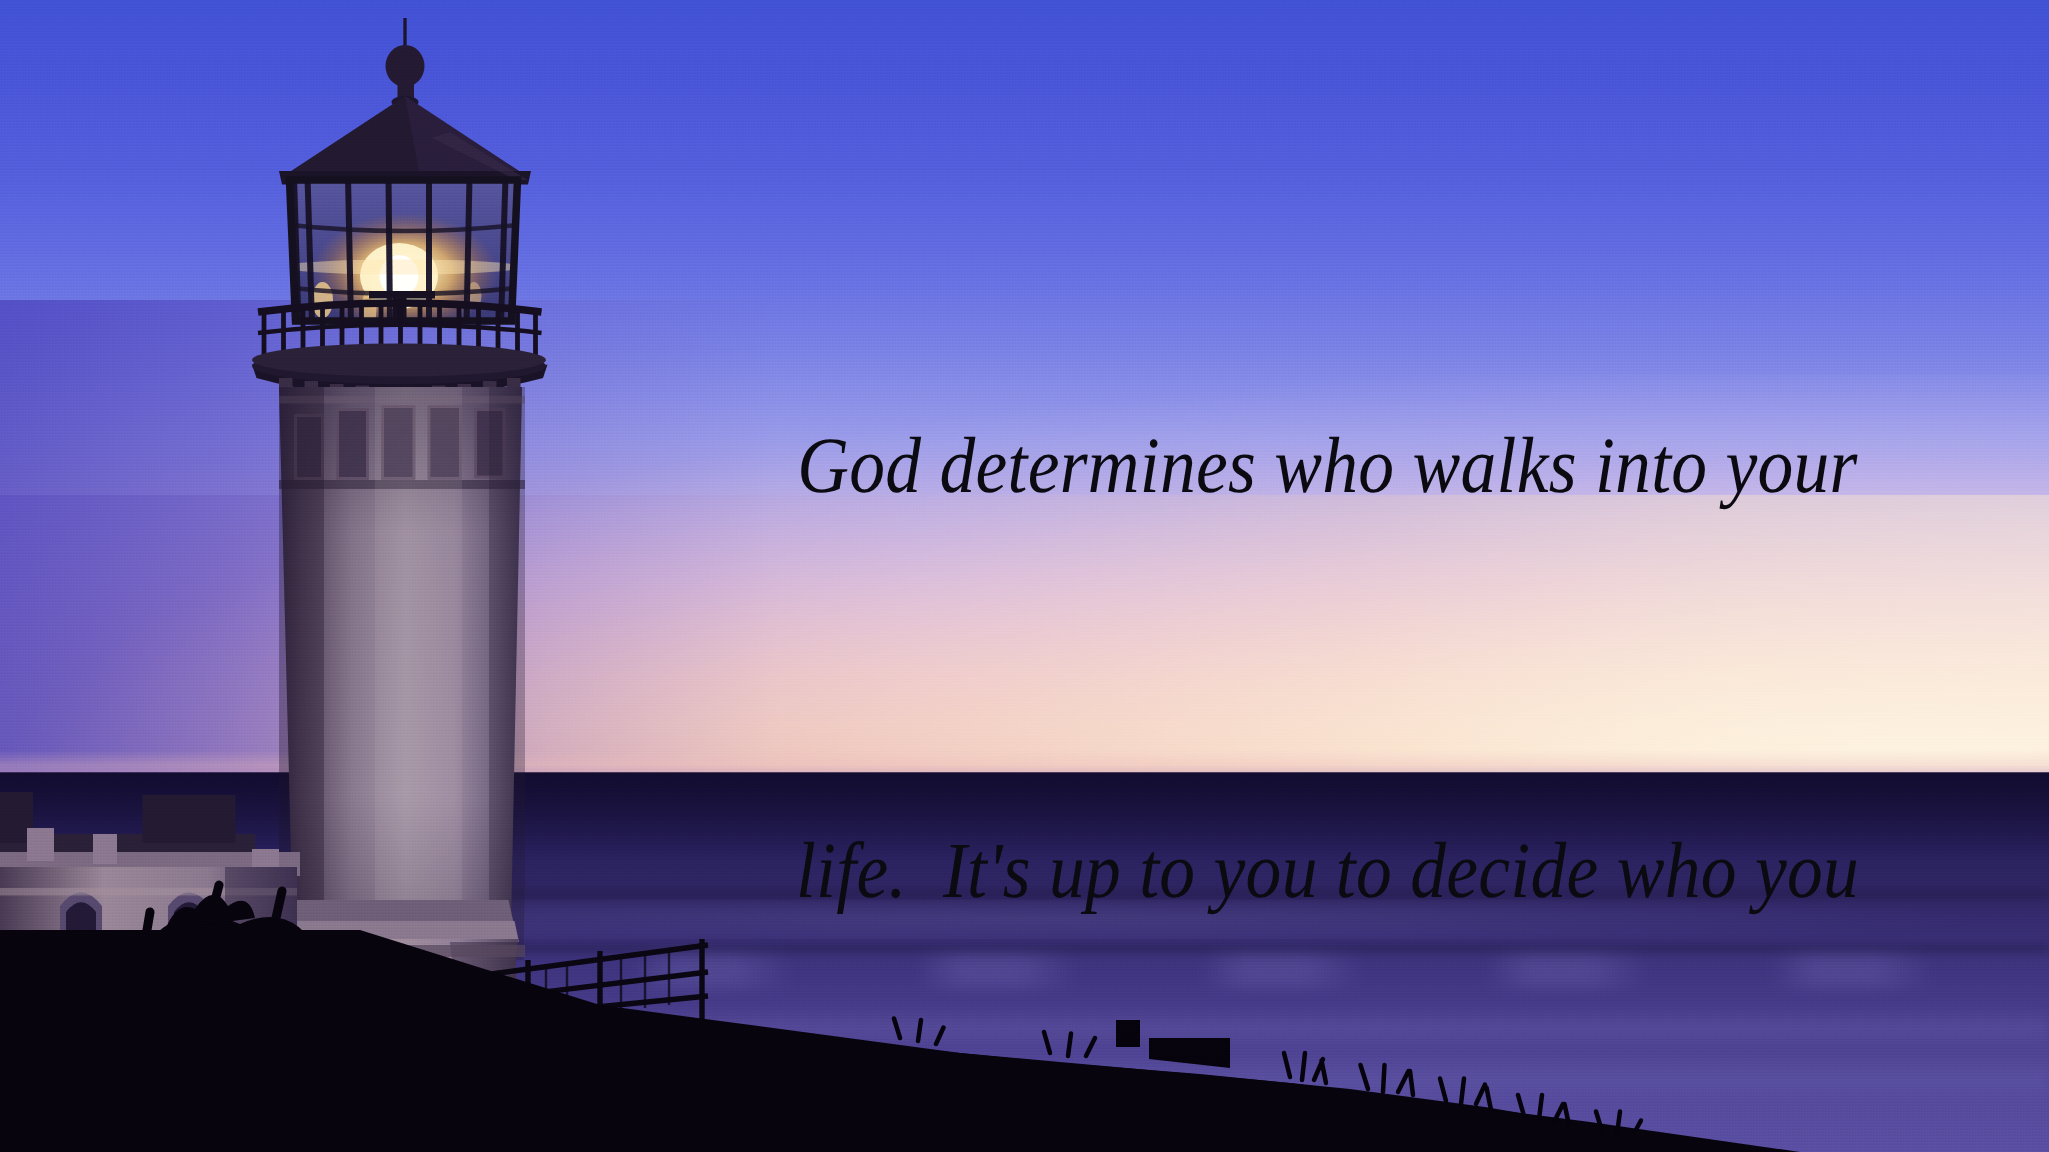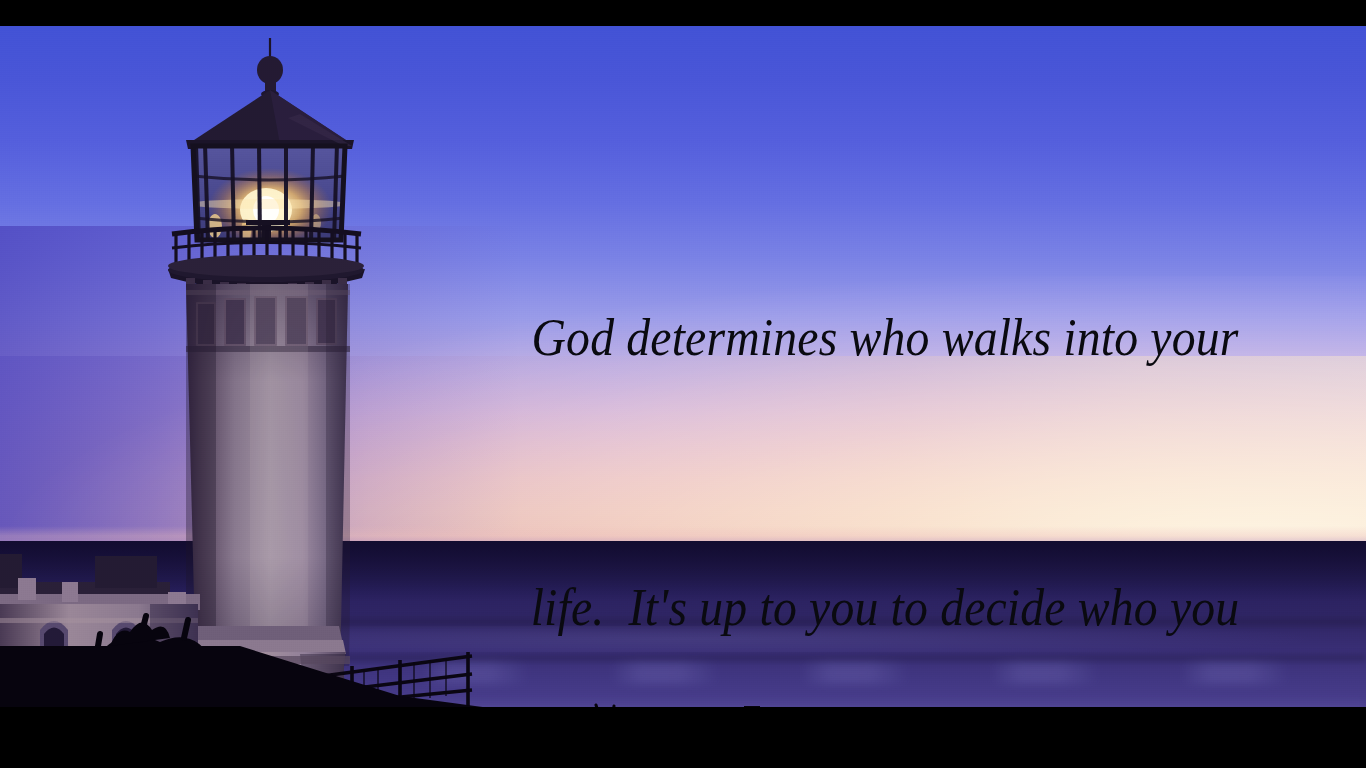--- a/index.html
+++ b/index.html
@@ -2,24 +2,23 @@
 <html><head>
 <meta charset="utf-8">
 <title>Lighthouse Sunset Quote</title>
 <style>
   html,body{margin:0;padding:0;background:#000;}
   body{font-family:"Liberation Serif", serif;}
 
   #stage{
     position:relative;
     width:1366px;
-    height:681px;
+    height:768px;
     overflow:hidden;
     background:#4655d8;
-    margin-top:26px;
   }
 
   
   .sky-base{
     position:absolute; left:0; top:0; width:1366px; height:520px;
     background:linear-gradient(to bottom,
       #4353d6 0%,
       #4a57d8 10%,
       #5560dd 22%,
       #6670e2 34%,

